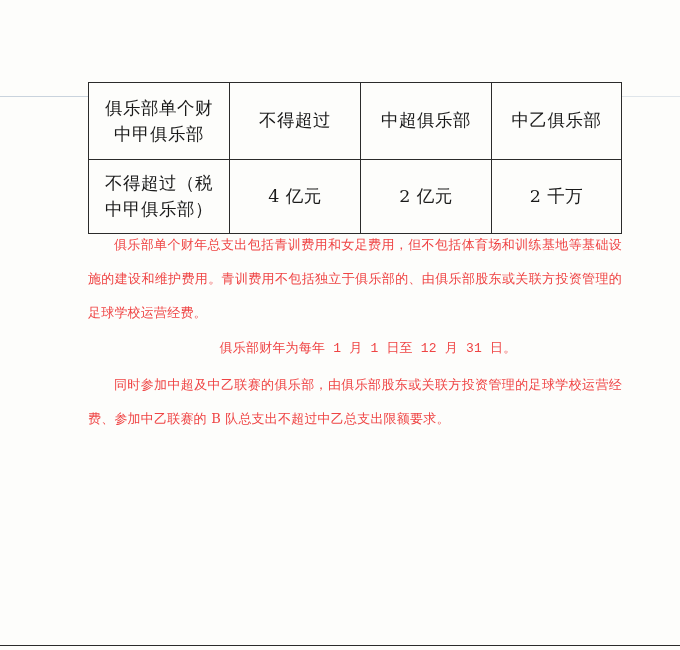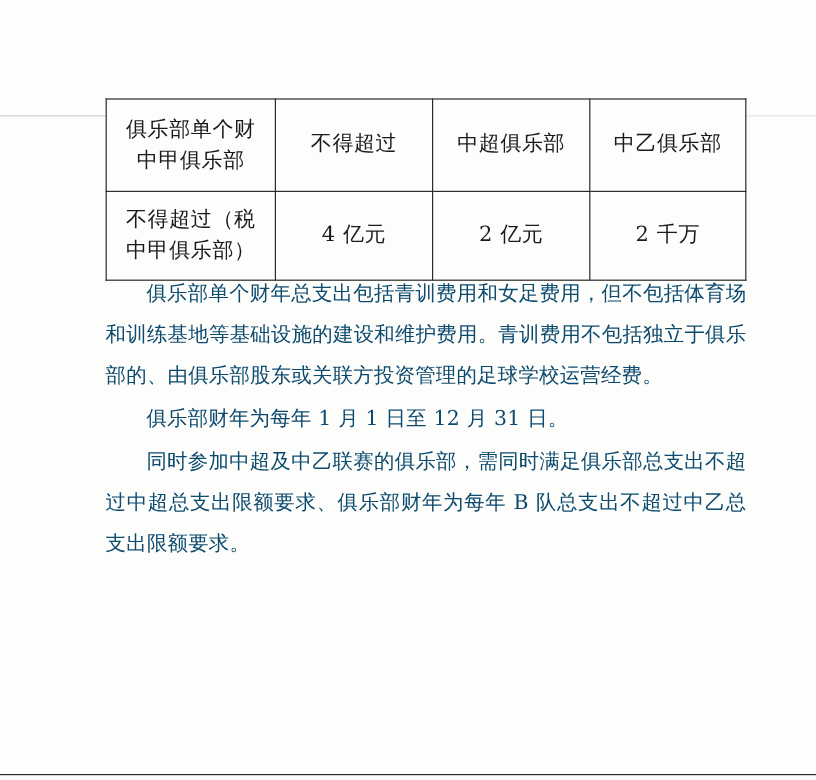--- a/index.html
+++ b/index.html
@@ -69,41 +69,43 @@
     height: 52px;
   }
   .col-label { width: 141px; }
   .col-a { width: 131px; }
   .col-b { width: 131px; }
   .col-c { width: 130px; }
 
   .cell-two-line {
     display: block;
     line-height: 1.5;
+    font-family: Liberation Serif, serif;
   }
 
   
   #body-text {
     position: absolute;
     left: 88px;
     top: 228px;
     width: 534px;
   }
   .para {
-    font-size: 17px;
+    font-size: 13px;
     line-height: 34px;
     text-align: justify;
     text-justify: inter-ideograph;
     text-indent: 2em;
     margin: 0 0 2px 0;
     letter-spacing: 0.2px;
-    color: #0c4a6e;
+    color: #ef4444;
   }
   .para.last {
-    text-align: left;
+    text-align: center;
+    font-family: Liberation Mono, monospace;
   }
 
   
   .bottom-rule {
     position: absolute;
     left: 0;
     top: 645px;
     width: 680px;
     height: 1px;
     background: #2b2b2b;
@@ -142,17 +144,17 @@
         <td>4 亿元</td>
         <td>2 亿元</td>
         <td>2 千万</td>
       </tr>
     </tbody>
   </table>
 
   <div id="body-text">
     <p class="para">俱乐部单个财年总支出包括青训费用和女足费用，但不包括体育场和训练基地等基础设施的建设和维护费用。青训费用不包括独立于俱乐部的、由俱乐部股东或关联方投资管理的足球学校运营经费。</p>
     <p class="para last">俱乐部财年为每年 1 月 1 日至 12 月 31 日。</p>
-    <p class="para">同时参加中超及中乙联赛的俱乐部，需同时满足俱乐部总支出不超过中超总支出限额要求、俱乐部财年为每年 B 队总支出不超过中乙总支出限额要求。</p>
+    <p class="para">同时参加中超及中乙联赛的俱乐部，由俱乐部股东或关联方投资管理的足球学校运营经费、参加中乙联赛的 B 队总支出不超过中乙总支出限额要求。</p>
   </div>
 
   <div class="bottom-rule"></div>
 </div>
 
 </body></html>

